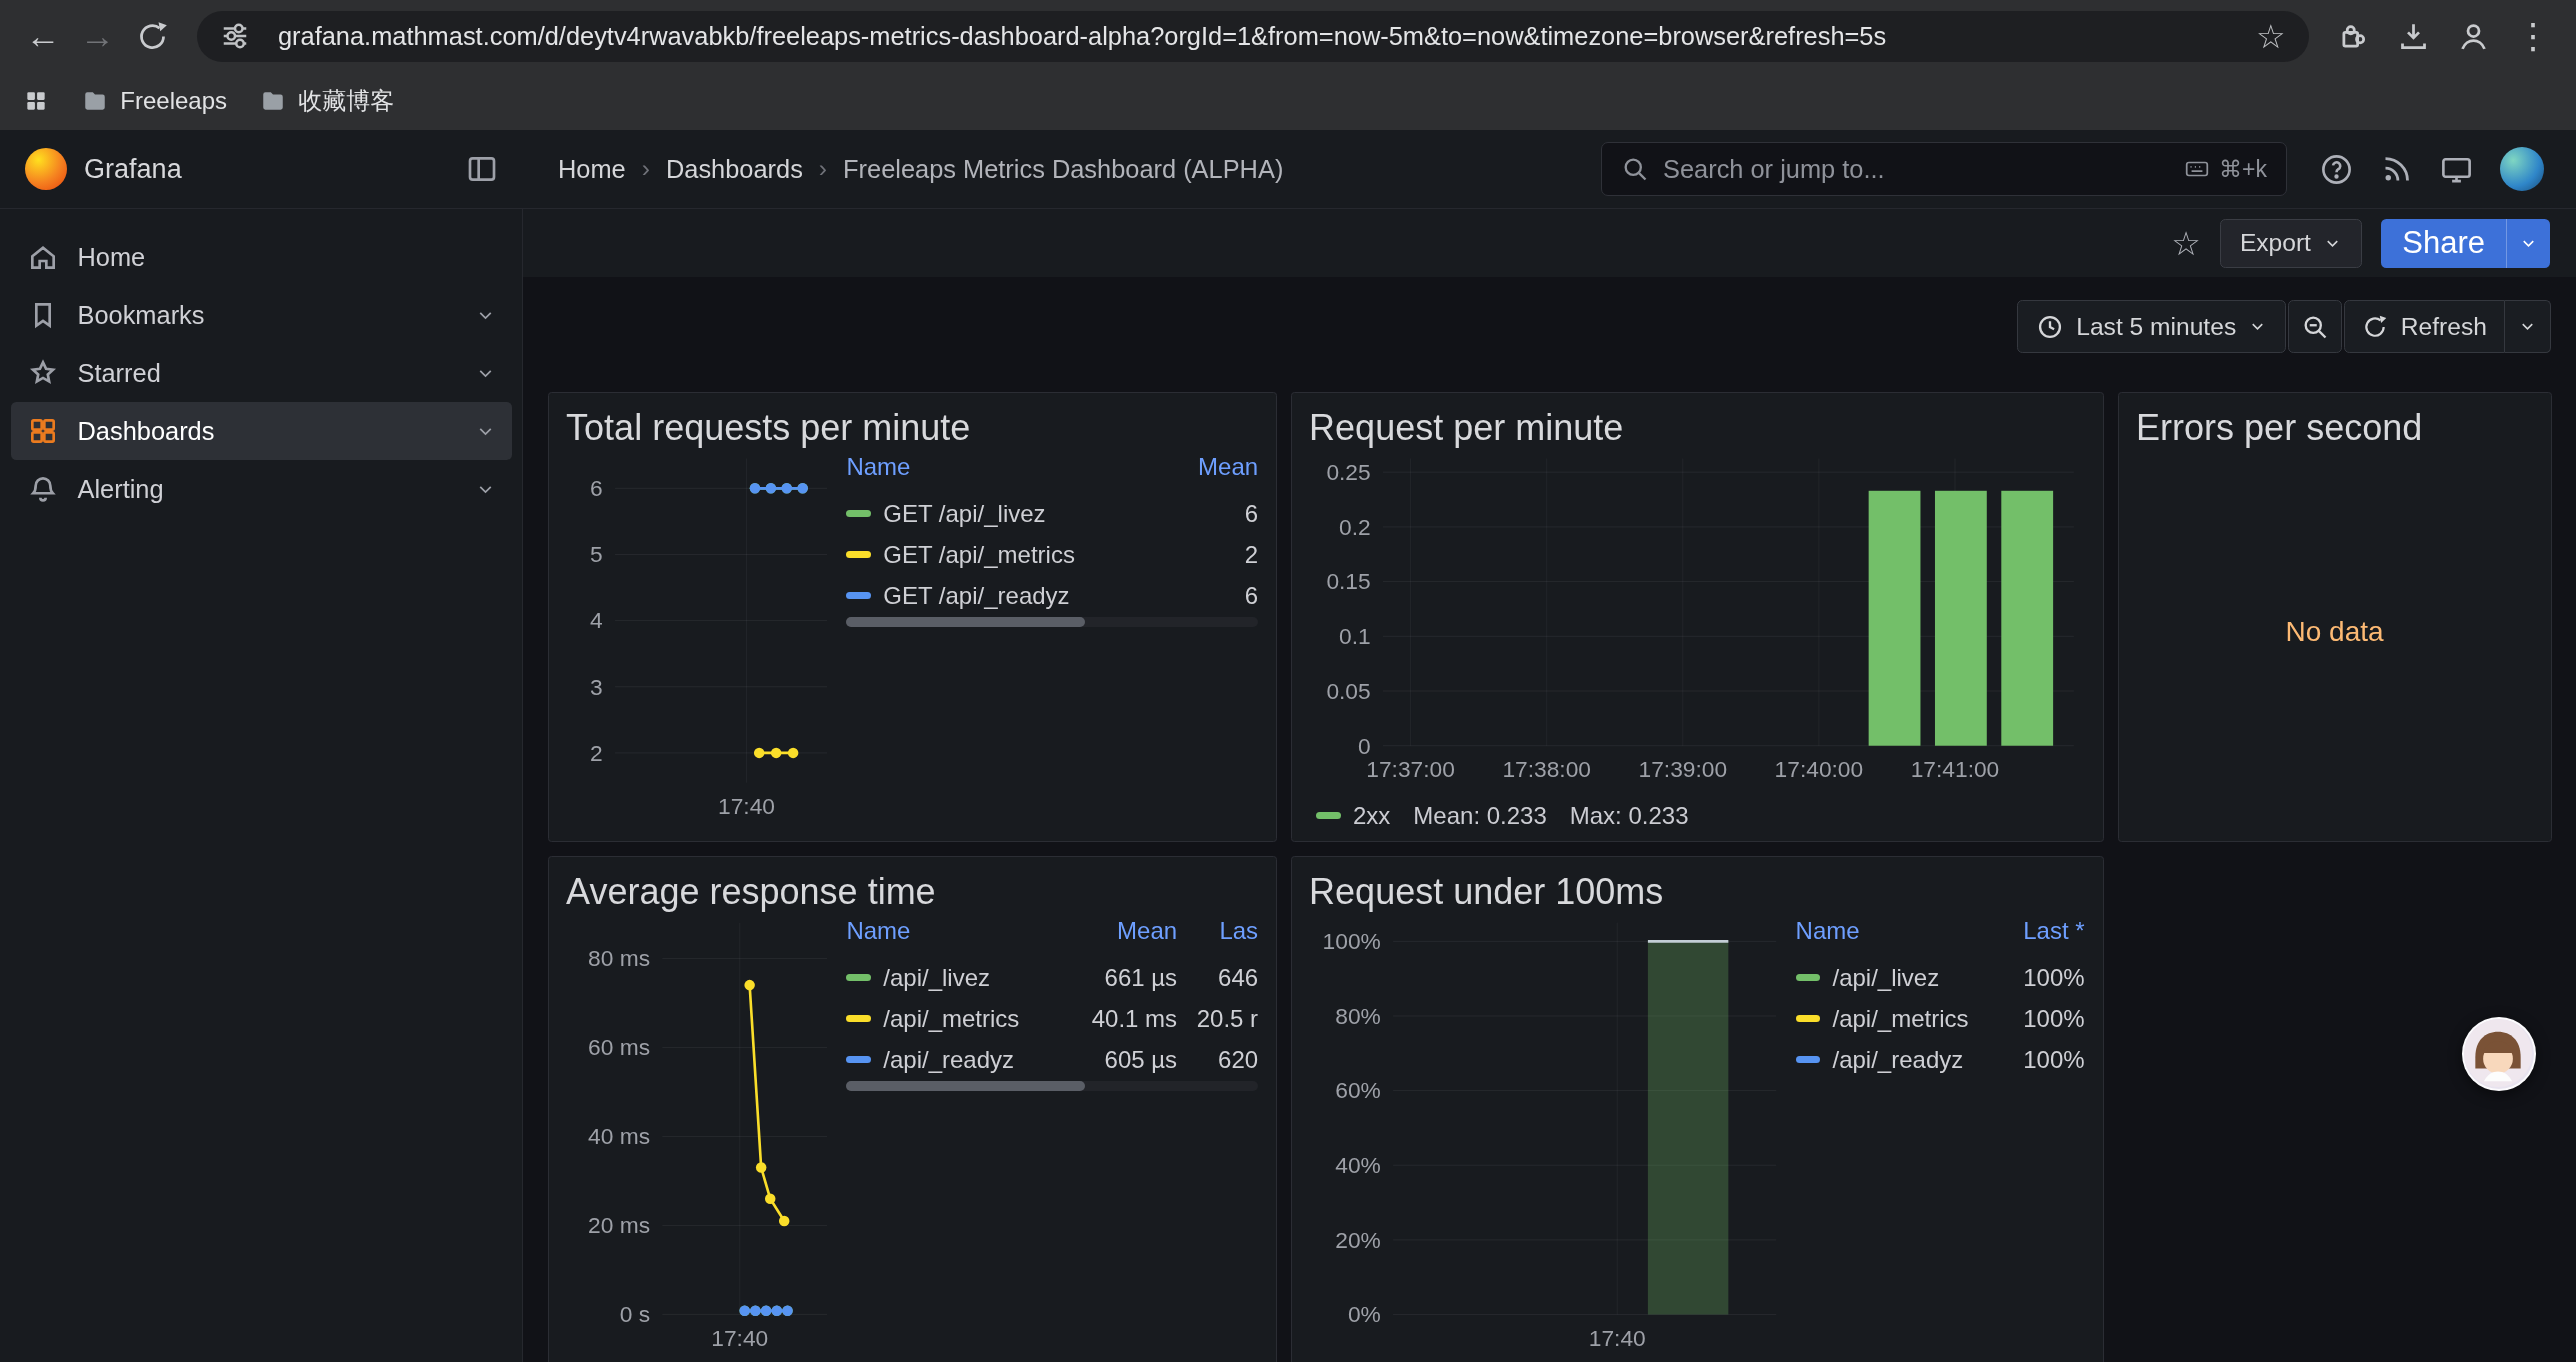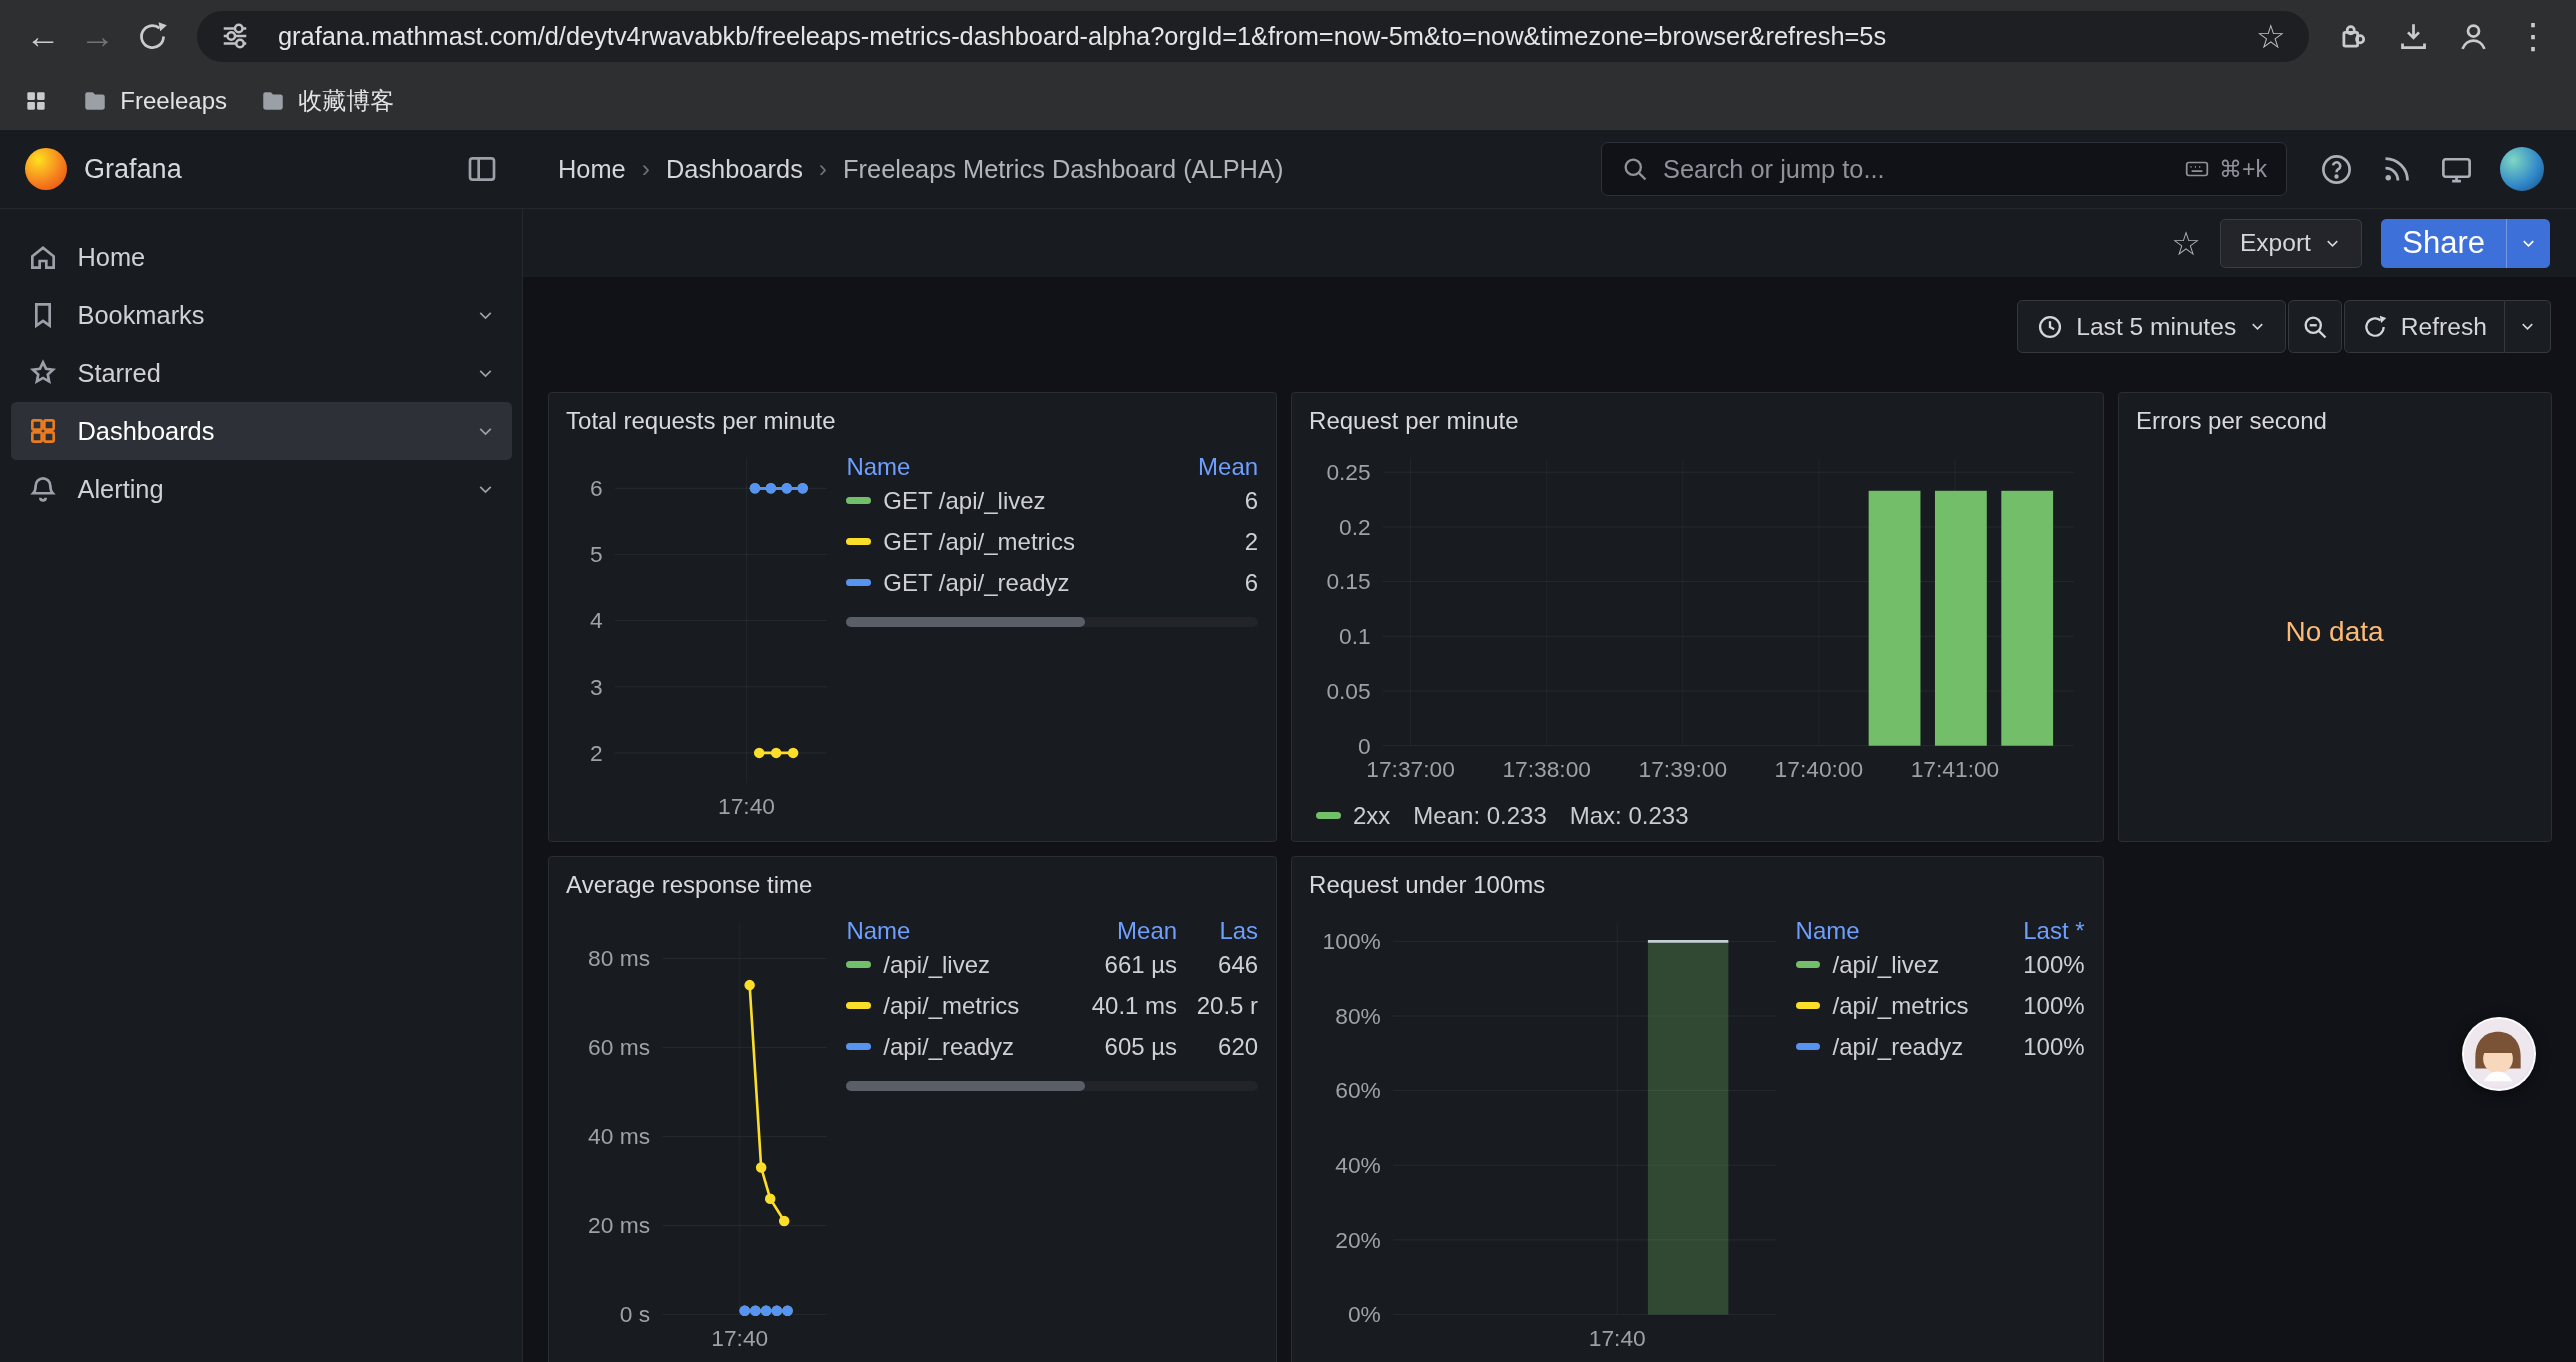--- a/index.html
+++ b/index.html
@@ -69,31 +69,31 @@
   .tb-btn{height:53px;display:flex;align-items:center;gap:12.3px;padding:0 17.5px;background:#1a1d22;
     border:0.9px solid #35383f;border-radius:5.3px;color:#d5d6d9;font-size:24.6px}
   .tb-square{width:54px;justify-content:center;padding:0}
   .split{display:flex}
   .split .seg-main{border-radius:5.3px 0 0 5.3px}
   .split .seg-chev{width:46px;justify-content:center;padding:0;border-left:0;border-radius:0 5.3px 5.3px 0}
 
   .rows{padding:0 24.6px;display:flex;flex-direction:column;gap:14px}
   .prow{display:flex;gap:14px}
   .panel{background:#181b1f;border:0.9px solid #2b2d34;border-radius:3.5px;padding:14px 17.5px;flex:none}
-  .panel-title{font-size:24px;font-weight:500;color:#d8d9dc;margin-bottom:8.8px;height:32px}
+  .panel-title{font-size:36px;font-weight:500;color:#d8d9dc;margin-bottom:8.8px;height:32px}
   .panel-body{display:flex;gap:10.5px}
   .col{flex-direction:column}
   #p1{width:729px;height:450px} #p2{width:813px;height:450px} #p3{width:434px;height:450px}
   #p4{width:729px;height:614px} #p5{width:813px;height:614px}
   .nodata{height:368px;display:flex;align-items:center;justify-content:center;font-size:28px;color:#fdba74}
 
   .legend{width:412px;font-size:24px;color:#cfd0d5}
   .legend.narrow{width:289px}
   .lg-head{display:flex;height:39px;align-items:center;color:#6e9fff;font-weight:500}
-  .lg-row{display:flex;height:41px;align-items:flex-start}
+  .lg-row{display:flex;height:41px;align-items:flex-end}
   .lg-name{flex:1;display:flex;align-items:center;gap:12.3px;white-space:nowrap;overflow:hidden;min-width:0}
   .lg-val{width:81px;text-align:right;flex:none}
   .lg-val2{width:114px;text-align:right;flex:none}
   .swatch{width:24.6px;height:7px;border-radius:3.5px;flex:none}
   .lg-scroll{margin-top:7px;height:10.5px;background:#222429;border-radius:5.3px;position:relative}
   .lg-thumb{position:absolute;left:0;top:0;height:10.5px;width:58%;background:#5a5e66;border-radius:5.3px}
   .p2-legend{height:39px;display:flex;align-items:center;gap:23px;font-size:24px;color:#cbccd2;padding-left:7px}
   .p2-legend .sname{display:flex;align-items:center;gap:12.3px}
 
   .fab{position:absolute;right:40px;top:1017px;width:74px;height:74px;border-radius:50%;

